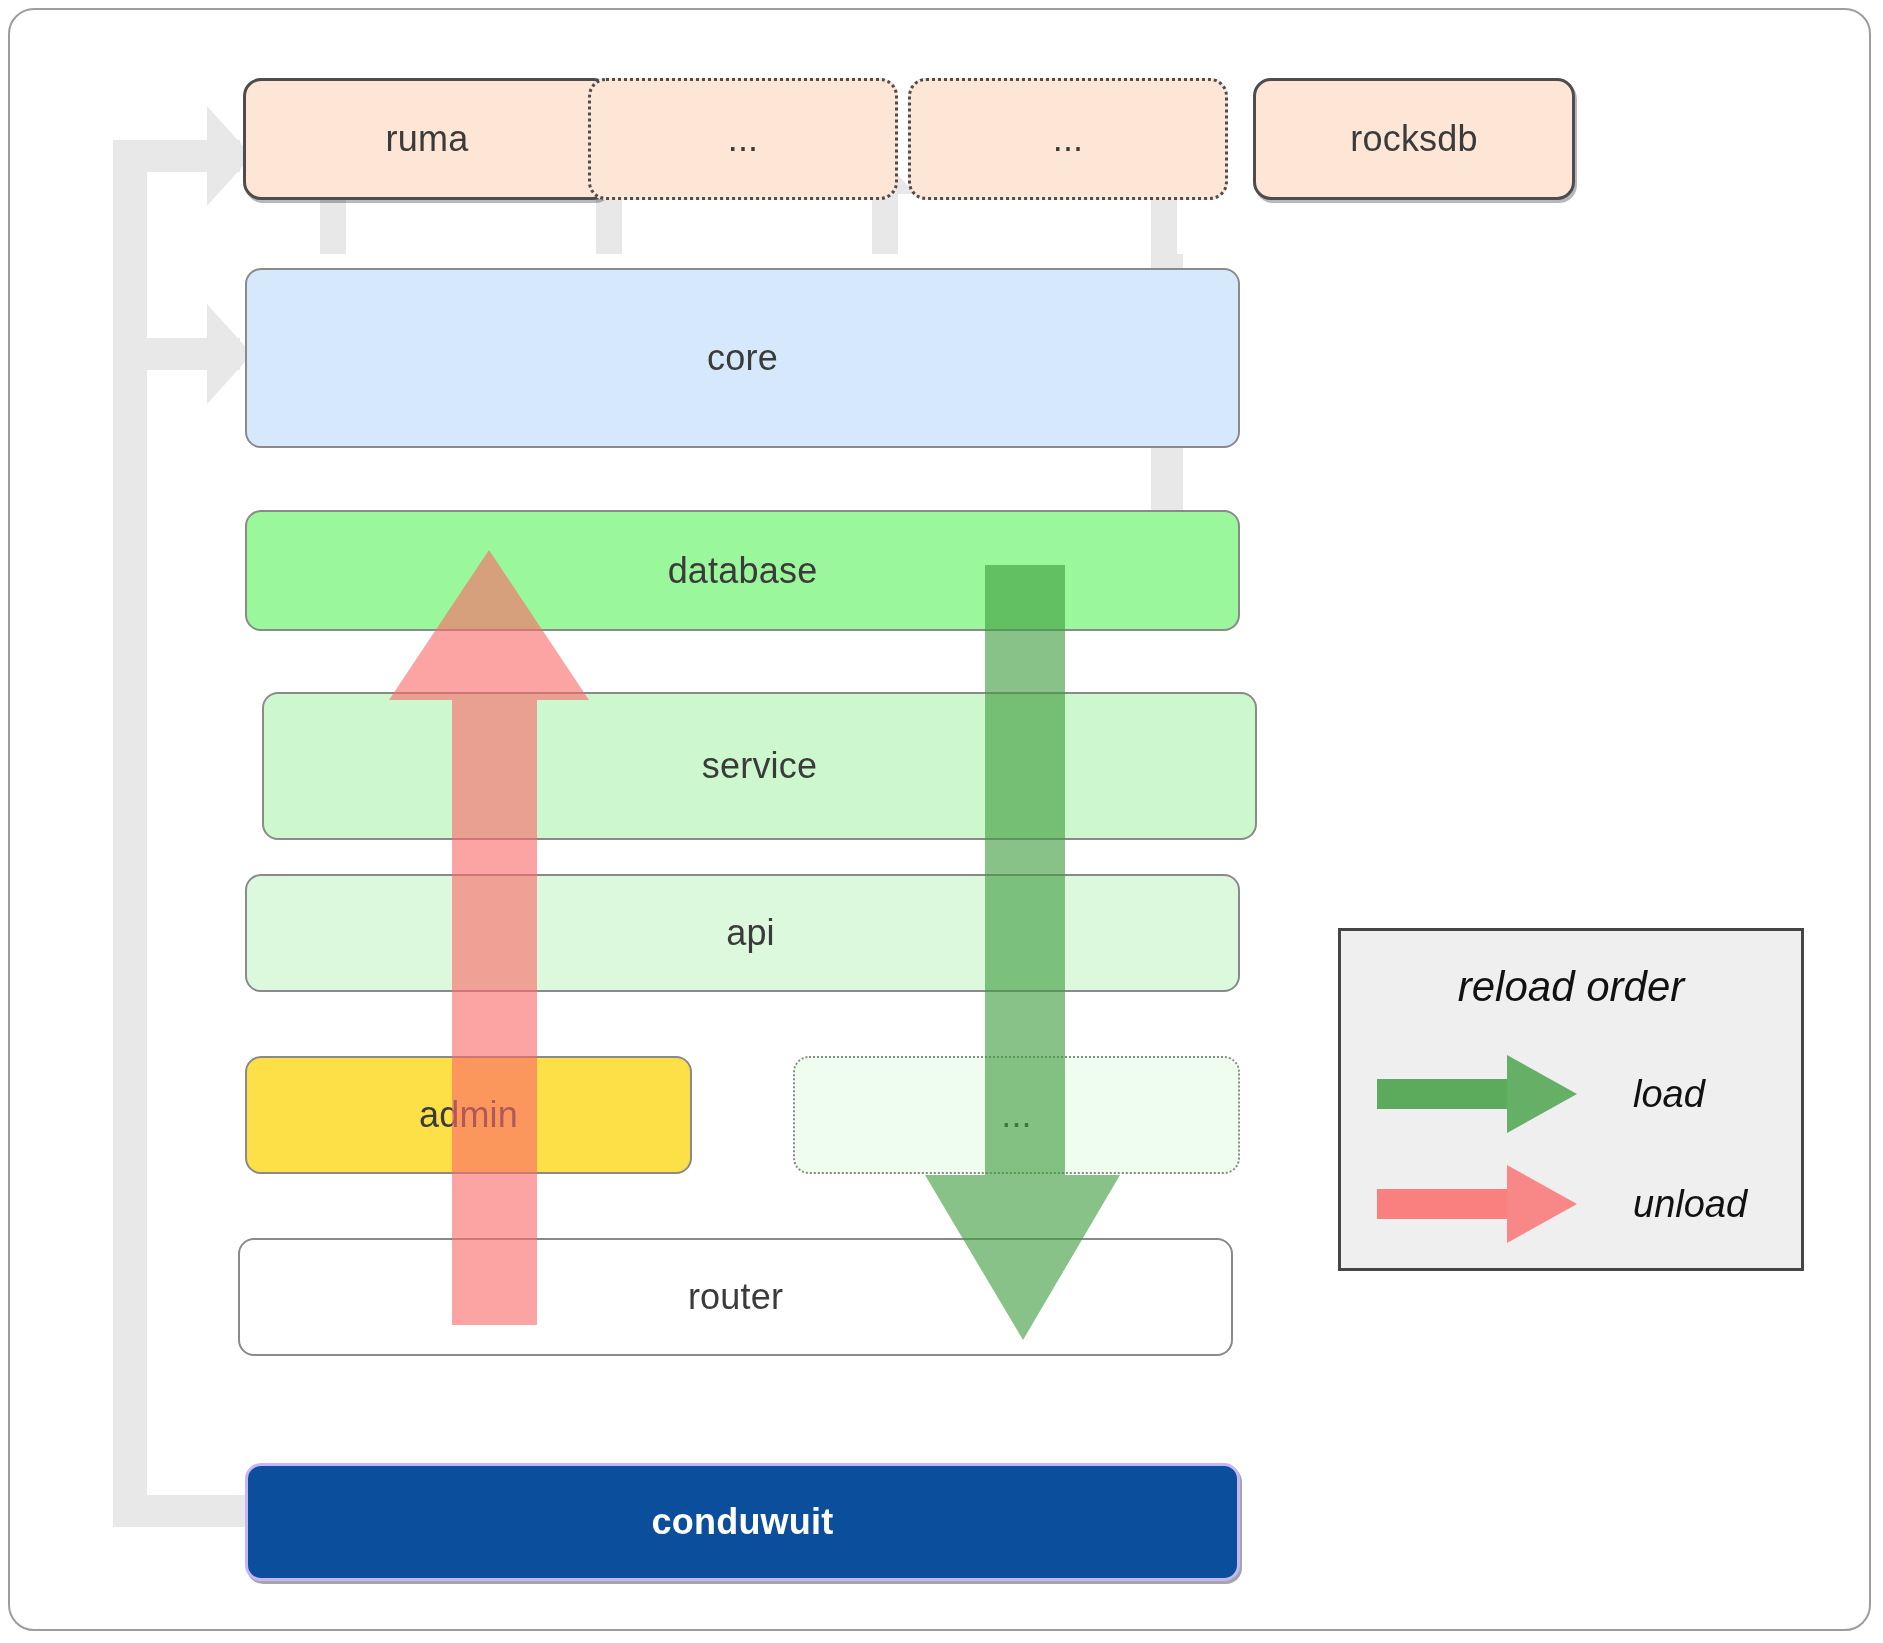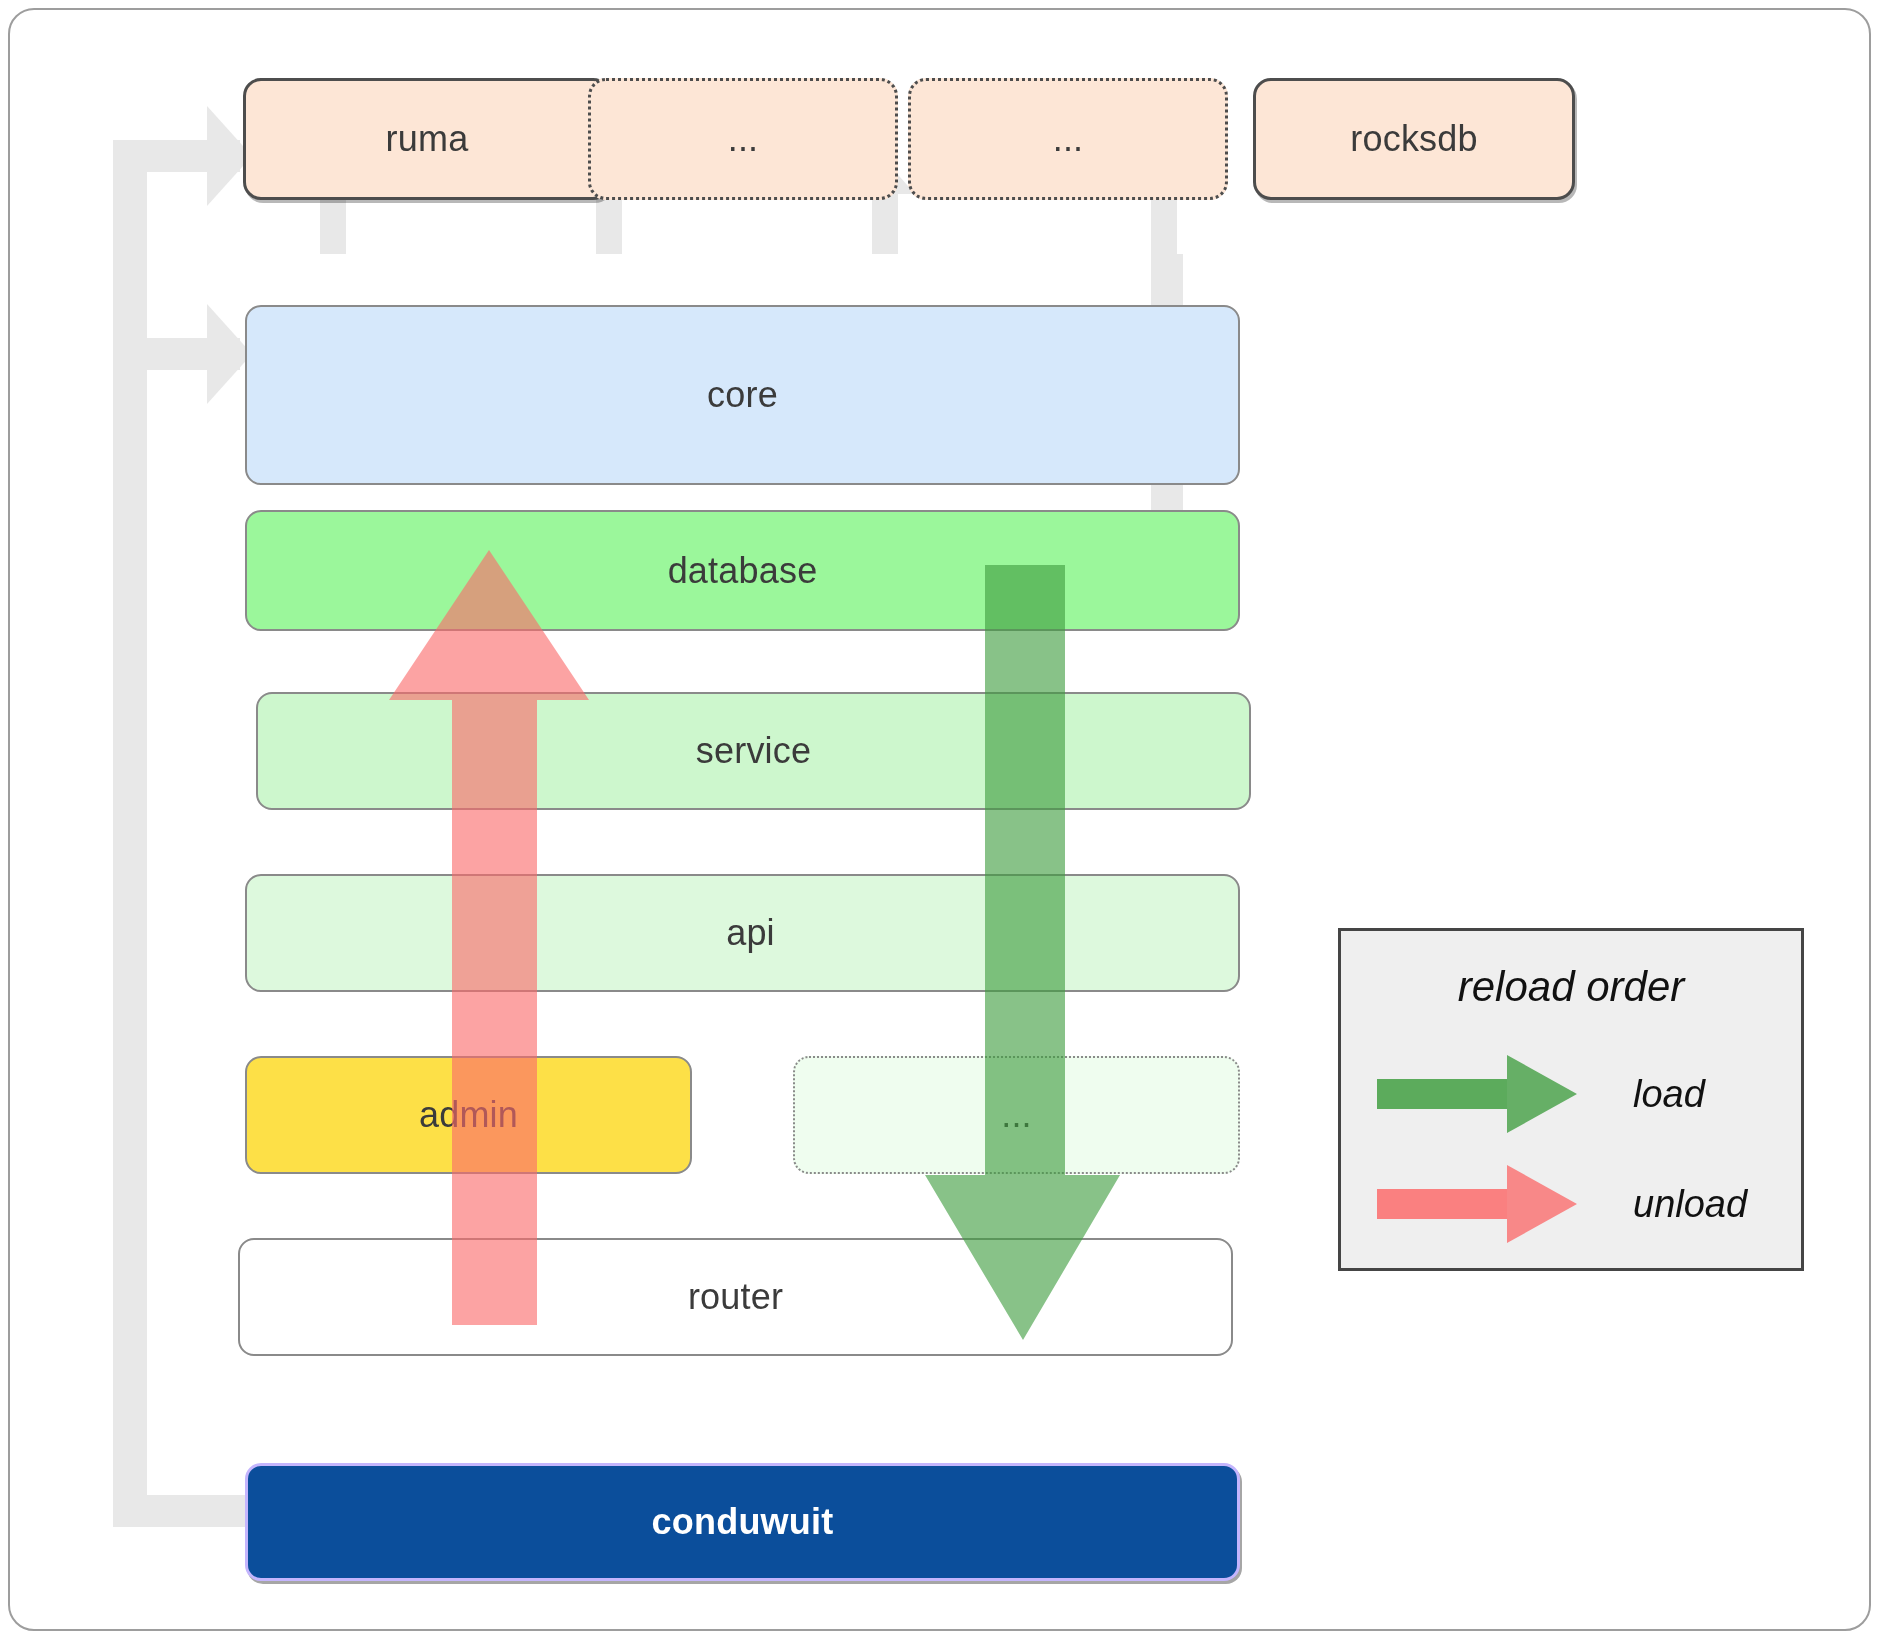--- a/index.html
+++ b/index.html
@@ -164,29 +164,29 @@
   <div class="node dep dotted" style="left:588px; top:78px;  width:310px; height:122px;">
     <span>...</span>
   </div>
   <div class="node dep dotted" style="left:908px; top:78px;  width:320px; height:122px;">
     <span>...</span>
   </div>
   <div class="node dep" style="left:1253px; top:78px;  width:322px; height:122px;">
     <span>rocksdb</span>
   </div>
 
-  <div class="node layer core-box" style="left:245px; top:268px; width:995px; height:180px;margin-top:37px;">
+  <div class="node layer core-box" style="left:245px; top:268px; width:995px; height:180px;">
     <span>core</span>
   </div>
 
   <div class="node layer database-box" style="left:245px; top:510px; width:995px; height:121px;">
     <span>database</span>
   </div>
 
-  <div class="node layer service-box" style="left:256px; top:692px; width:995px; height:118px;">
+  <div class="node layer service-box" style="left:262px; top:692px; width:995px; height:148px;">
     <span>service</span>
   </div>
 
   <div class="node layer api-box" style="left:245px; top:874px; width:995px; height:118px;padding-left:16px;">
     <span>api</span>
   </div>
 
   <div class="node layer admin-box" style="left:245px; top:1056px; width:447px; height:118px;">
     <span>admin</span>
   </div>

